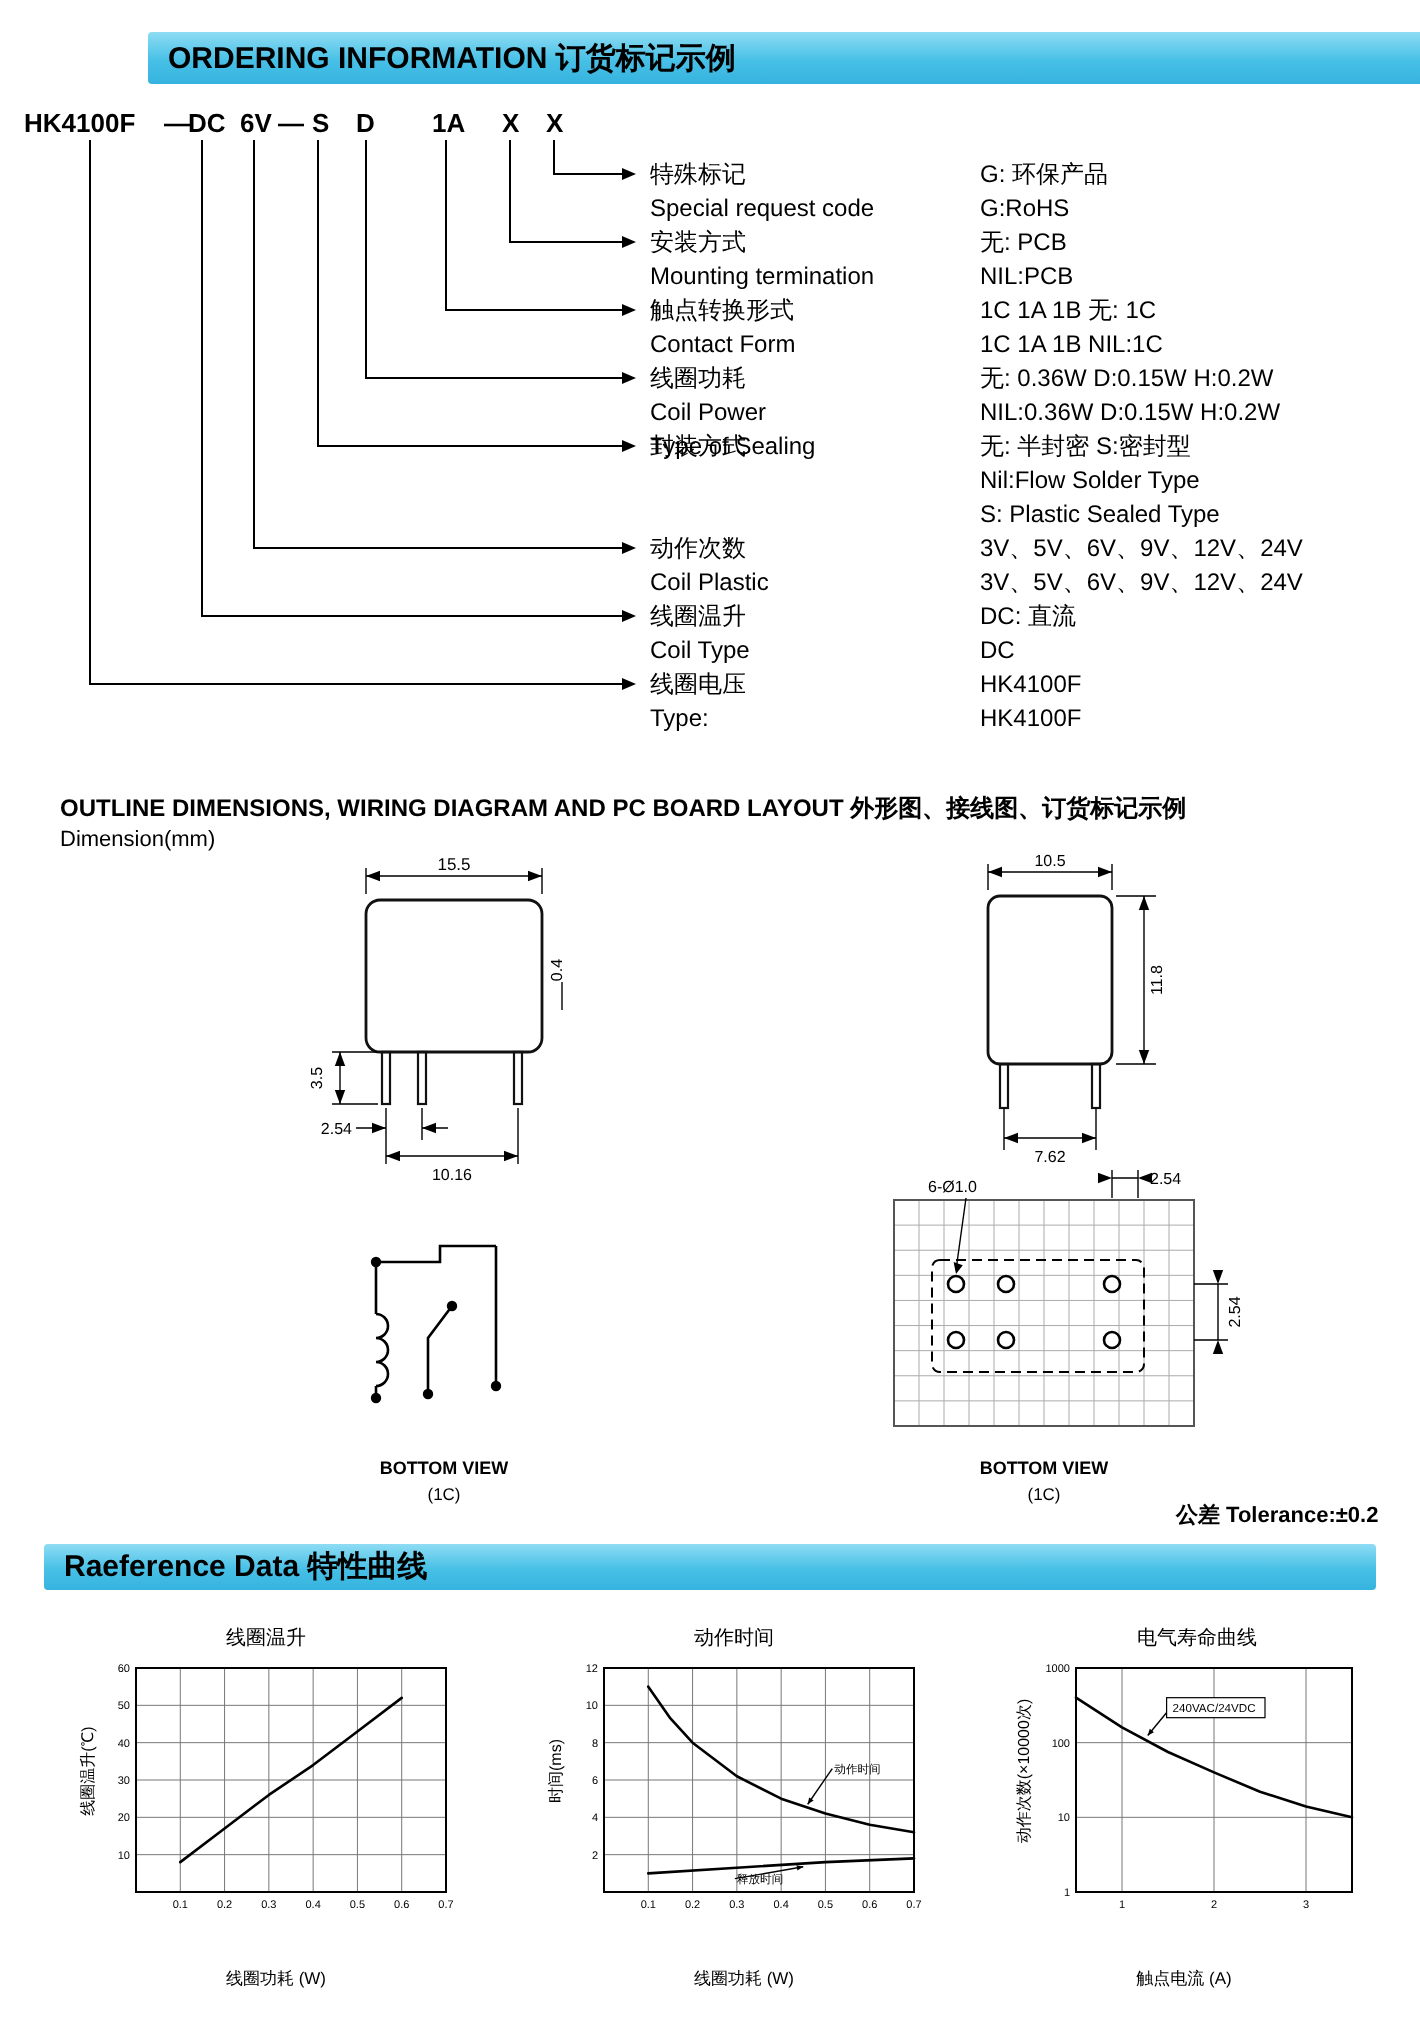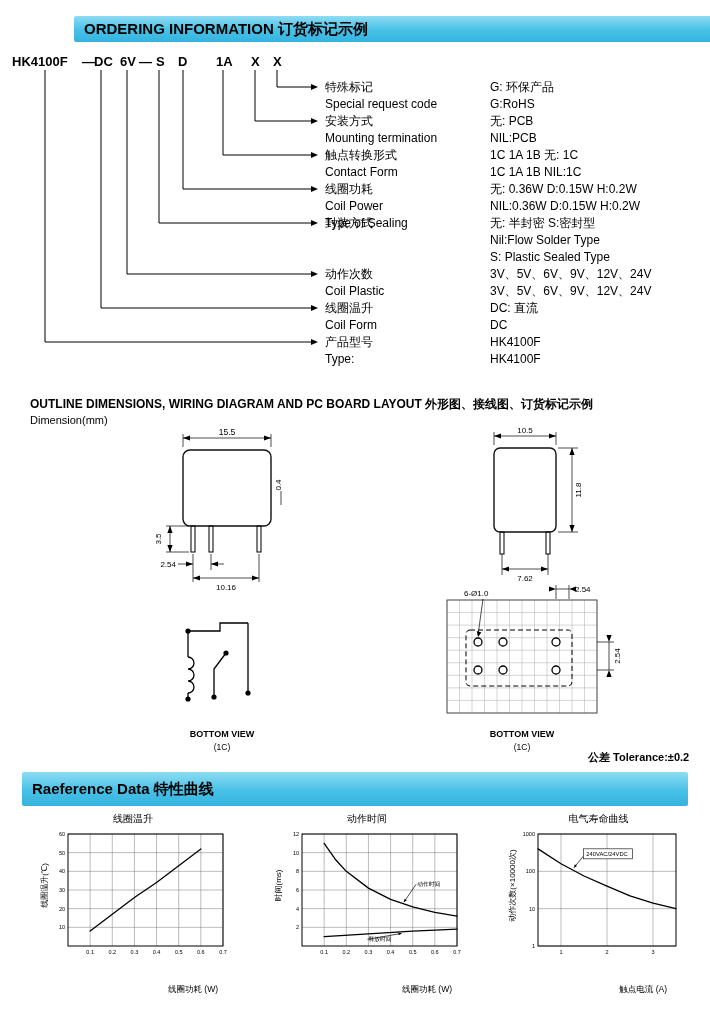--- a/index.html
+++ b/index.html
@@ -11,21 +11,21 @@
        background:linear-gradient(180deg,#8edcf4 0%,#47c0e6 55%,#35b3df 100%);
        border-radius:2px;}
   .sec2-title{position:absolute;font-weight:bold;font-size:12px;white-space:nowrap;}
   .dim-note{position:absolute;font-size:11px;}
   .code-part{position:absolute;font-weight:bold;font-size:13px;white-space:nowrap;}
   .row-label{position:absolute;left:325px;font-size:12px;line-height:14px;white-space:nowrap;}
   .row-value{position:absolute;left:490px;font-size:12px;line-height:14px;white-space:nowrap;}
   .tol{position:absolute;font-weight:bold;font-size:11px;white-space:nowrap;margin-left:32px;}
   .chart-block{position:absolute;}
   .chart-title{position:absolute;top:0;width:100%;text-align:center;font-size:10px;}
-  .chart-xlabel{position:absolute;font-size:8.5px;text-align:right;}
+  .chart-xlabel{position:absolute;font-size:8.5px;text-align:center;}
   .chart-ylabel{position:absolute;font-size:8px;white-space:nowrap;width:100px;text-align:center;
                 transform:rotate(-90deg);}
   svg{font-family:"Liberation Sans",sans-serif;}
   svg text{fill:#000;}
 </style>
 </head>
 <body>
 
 <div class="bar" style="left:28px;top:16px;width:656px;height:26px;margin-left:46px;">
   <span>ORDERING INFORMATION 订货标记示例</span>
@@ -86,23 +86,23 @@
 <div class="row-label" style="top:216px">Type of Sealing</div>
 <div class="row-value" style="top:233px">Nil:Flow Solder Type</div>
 <div class="row-label" style="top:250px"></div>
 <div class="row-value" style="top:250px">S: Plastic Sealed Type</div>
 <div class="row-label" style="top:267px">动作次数</div>
 <div class="row-value" style="top:267px">3V、5V、6V、9V、12V、24V</div>
 <div class="row-label" style="top:284px">Coil Plastic</div>
 <div class="row-value" style="top:284px">3V、5V、6V、9V、12V、24V</div>
 <div class="row-label" style="top:301px">线圈温升</div>
 <div class="row-value" style="top:301px">DC: 直流</div>
-<div class="row-label" style="top:318px">Coil Form</div>
+<div class="row-label" style="top:318px">Coil Type</div>
 <div class="row-value" style="top:318px">DC</div>
-<div class="row-label" style="top:335px">产品型号</div>
+<div class="row-label" style="top:335px">线圈电压</div>
 <div class="row-value" style="top:335px">HK4100F</div>
 <div class="row-label" style="top:352px">Type:</div>
 <div class="row-value" style="top:352px">HK4100F</div>
 
 <div class="sec2-title" style="left:30px;top:396px;">OUTLINE DIMENSIONS, WIRING DIAGRAM AND PC BOARD LAYOUT 外形图、接线图、订货标记示例</div>
 <div class="dim-note" style="left:30px;top:414px;">Dimension(mm)</div>
 
 <svg class="abs" style="left:0;top:425px;" width="710" height="340">
 
   <g stroke="#111" stroke-width="1.4" fill="none">
@@ -224,21 +224,21 @@
   </g>
   <text x="464" y="171" font-size="8">6-Ø1.0</text>
   <text x="575" y="167" font-size="8">2.54</text>
   <text x="620" y="231" text-anchor="middle" font-size="8" transform="rotate(-90 620 231)">2.54</text>
   <text x="522" y="312" text-anchor="middle" font-size="9" font-weight="bold">BOTTOM VIEW</text>
   <text x="522" y="325" text-anchor="middle" font-size="8.5">(1C)</text>
 </svg>
 
 <div class="tol" style="left:556px;top:750px;">公差 Tolerance:±0.2</div>
 
-<div class="bar" style="left:22px;top:772px;width:666px;height:34px;">
+<div class="bar" style="left:22px;top:772px;width:666px;height:23px;">
   <span>Raeference Data 特性曲线</span>
 </div>
 
 <div class="chart-block" style="left:28px;top:812px;width:210px;height:195px;">
   <div class="chart-title">线圈温升</div>
   <div class="chart-ylabel" style="left:-34px;top:68px;">线圈温升(℃)</div>
   <svg id="chart0" style="position:absolute;left:0;top:14px;" width="210" height="155">
       <line x1="62.142857142857146" y1="8" x2="62.142857142857146" y2="120" stroke="#777" stroke-width="0.5"></line>
       <text x="62.142857142857146" y="128" text-anchor="middle" font-size="5.5">0.1</text>
       <line x1="84.28571428571429" y1="8" x2="84.28571428571429" y2="120" stroke="#777" stroke-width="0.5"></line>

